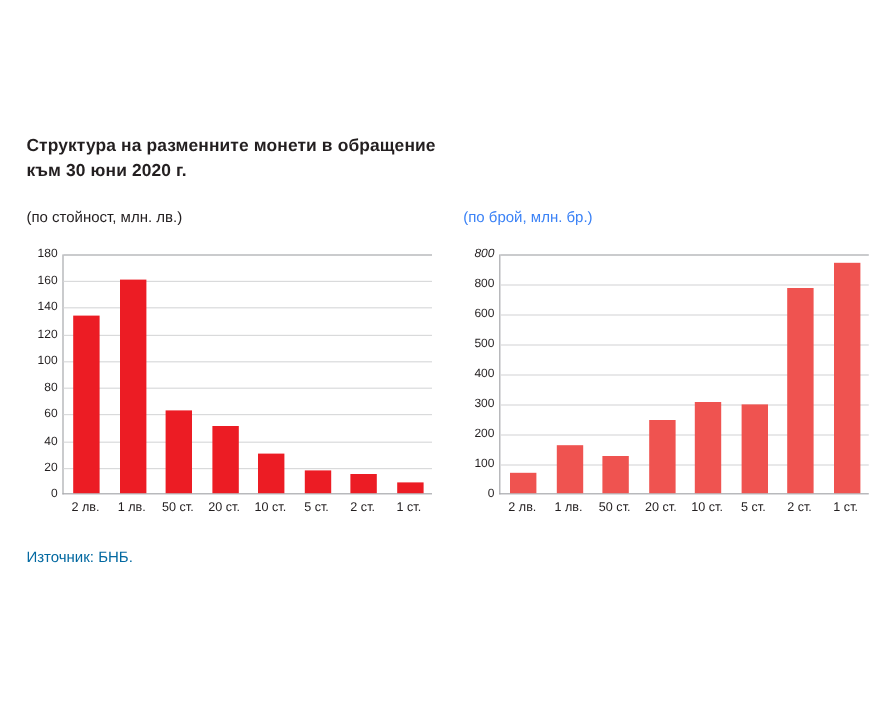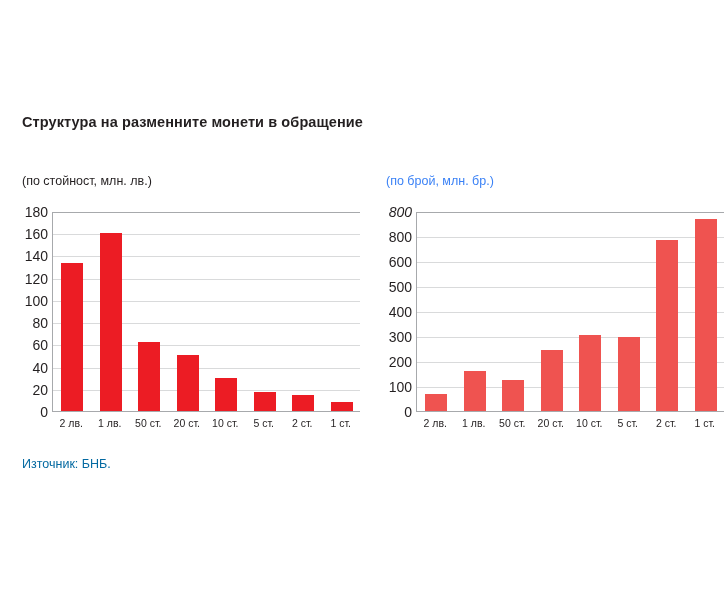--- a/index.html
+++ b/index.html
@@ -97,21 +97,21 @@
   }
   .gridline.top-edge {
     background: #a7a9ac;
   }
 
   .ytick {
     position: absolute;
     right: 100%;
     margin-right: 5px;
     transform: translateY(-50%);
-    font-size: 14px;
+    font-size: 10px;
     color: #231f20;
     white-space: nowrap;
   }
 
   .bars {
     position: absolute;
     left: 0; right: 0; bottom: 0; top: 0;
   }
   .bar {
     position: absolute;
@@ -139,20 +139,21 @@
     transform: translateX(-50%);
   }
 </style>
 </head>
 <body>
 
 <div class="page">
 
   <div class="title">
     <div>Структура на разменните монети в обращение</div>
+    <div>към 30 юни 2020 г.</div>
   </div>
 
   <div class="subtitle-left">(по стойност, млн. лв.)</div>
   <div class="subtitle-right">(по брой, млн. бр.)</div>
 
   <div class="chart" id="chart-left">
     <div class="plot">
       <div class="gridlines">
           <div class="ytick" style="top: 200px;">0</div>
           <div class="gridline" style="top: 177.778px;"></div>

